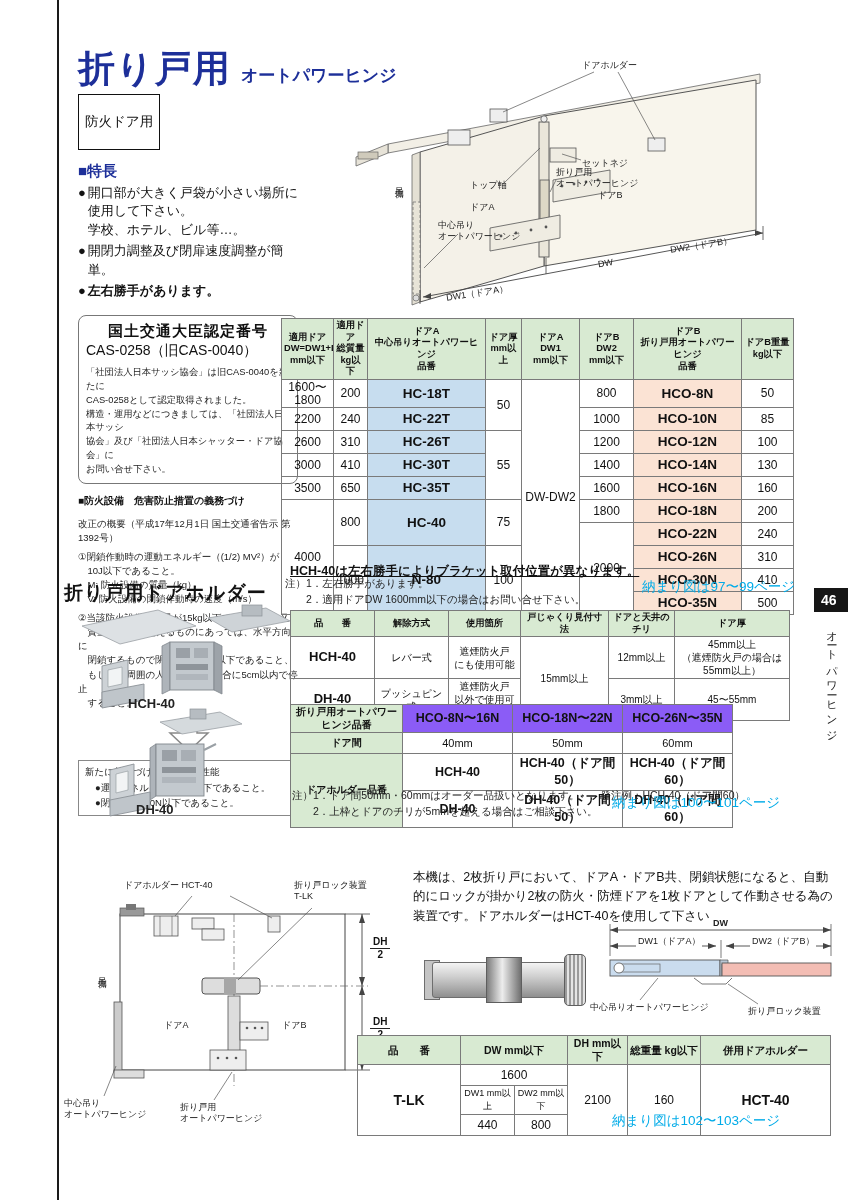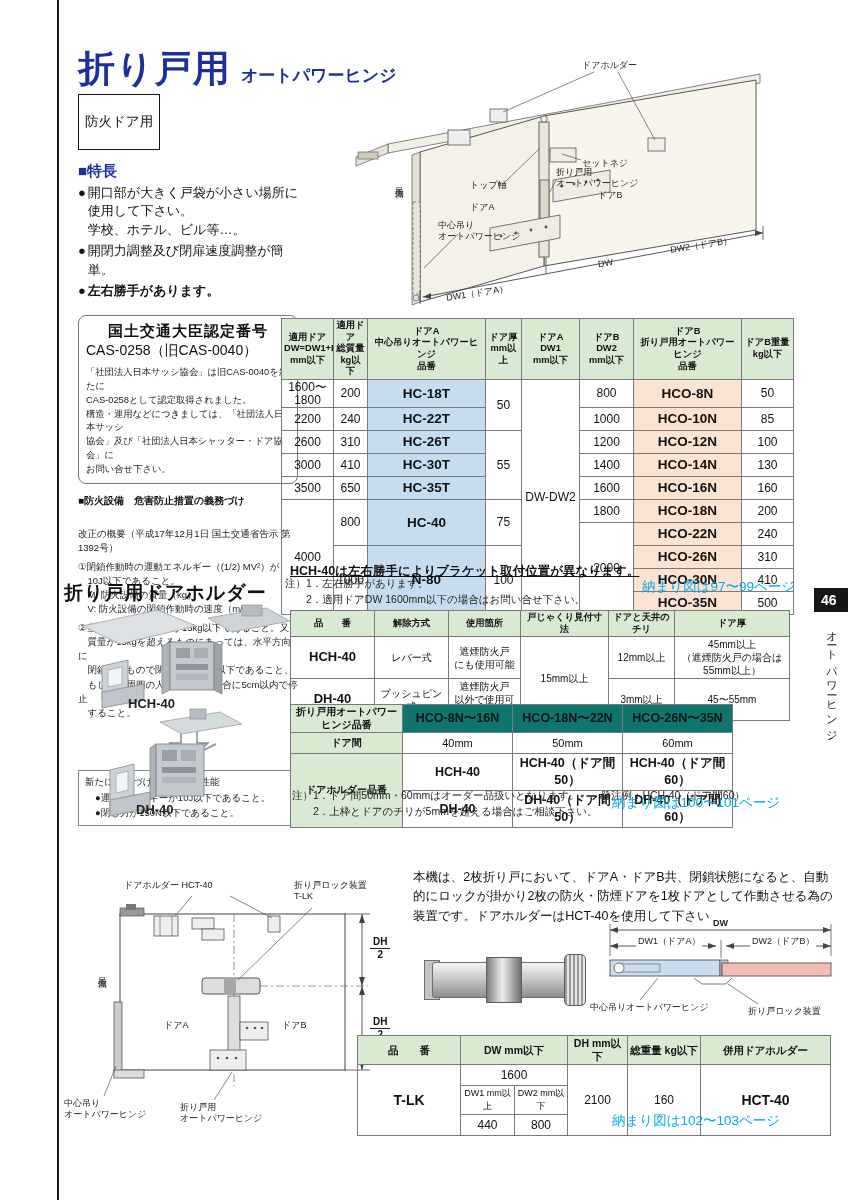--- a/index.html
+++ b/index.html
@@ -41,21 +41,21 @@
                   white-space:pre-line;padding:1px 2px;overflow:hidden;}
   .tbl th{background:#d8ead2;font-weight:600;font-size:9.3px;line-height:1.25;color:#111;}
   .main td{font-size:12px;height:20px;line-height:1.05;}
   .main td.part{font-weight:bold;font-size:13.5px;}
   .main td.hc{background:#c7ddef;}
   .main td.hco{background:#fbe3d4;}
   .spec td{font-size:10px;line-height:1.3;height:32px;}
   .spec td.part{font-weight:bold;font-size:13px;}
   .gap th{font-size:10px;}
   .gap td{font-size:11px;height:18px;}
-  .gap td.pn{font-weight:bold;font-size:12.5px;background:#0f766e;}
+  .gap td.pn{font-weight:bold;font-size:12.5px;background:#8b5cf6;}
   .gap td.hold{font-weight:bold;font-size:12.5px;}
   .lockt th{font-size:10.5px;height:22px;}
   .lockt td{font-size:12px;height:18px;}
   .lockt td.part{font-weight:bold;font-size:14px;}
   .lockt td.sub{font-size:9px;}
 
   .note{font-size:10.5px;line-height:1.5;color:#222;}
   .pagelink{font-size:13.5px;font-weight:500;color:#00abe8;}
 
   
@@ -119,21 +119,21 @@
       <div class="cert-num">CAS-0258（旧CAS-0040）</div>
       <div class="cert-body pre">「社団法人日本サッシ協会」は旧CAS-0040を新たに
 CAS-0258として認定取得されました。
 構造・運用などにつきましては、「社団法人日本サッシ
 協会」及び「社団法人日本シャッター・ドア協会」に
 お問い合せ下さい。</div>
     </div>
 
     <div class="fire">
       <div class="fire-head">■防火設備　危害防止措置の義務づけ</div>
-      <p class="pre" style="margin-top:19px;">改正の概要（平成17年12月1日 国土交通省告示 第1392号）</p>
+      <p class="pre" style="margin-top:9px;">改正の概要（平成17年12月1日 国土交通省告示 第1392号）</p>
       <p class="pre">①閉鎖作動時の運動エネルギー（(1/2) MV²）が
 　10J以下であること。
 　M: 防火設備の質量（kg）
 　V: 防火設備の閉鎖作動時の速度（m/s）</p>
       <p class="pre">②当該防火設備の質量が15kg以下であること。又、
 　質量が15kgを超えるものにあっては、水平方向に
 　閉鎖するもので閉じ力が150N以下であること、
 　もしくは周囲の人と接触した場合に5cm以内で停止
 　すること。</p>
       <div class="arrow-wrap">

